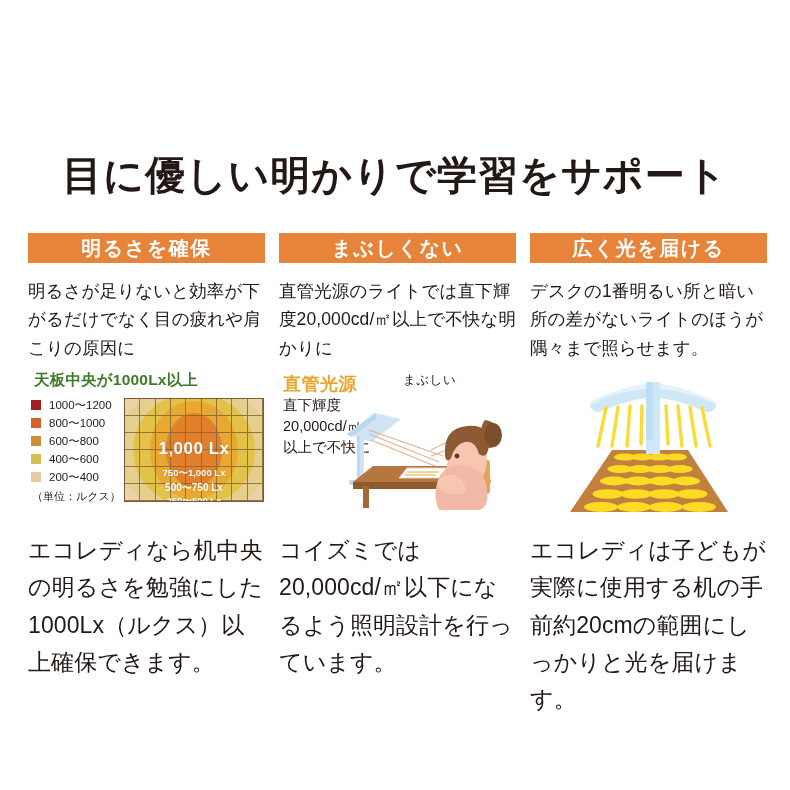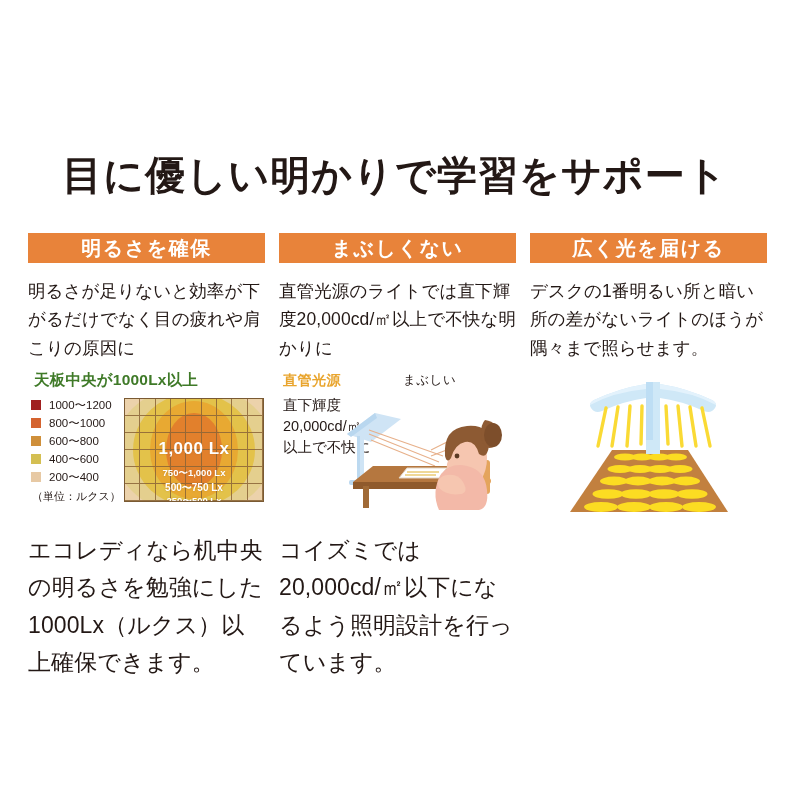--- a/index.html
+++ b/index.html
@@ -116,21 +116,21 @@
   }
   .hl-main{top:30px;font-size:17px;font-weight:700;letter-spacing:.5px;}
   .hl-a{top:58px;font-size:9.5px;font-weight:700;}
   .hl-b{top:72px;font-size:10px;font-weight:700;}
   .hl-c{top:86px;font-size:9.5px;font-weight:700;}
 
   
   .fig2{width:237px;height:142px;position:relative;}
   .f2-title{
     position:absolute;left:4px;top:2px;
-    font-size:14px;font-weight:700;color:#e9a52e;letter-spacing:.5px;
+    font-size:18px;font-weight:700;color:#e9a52e;letter-spacing:.5px;
     white-space:nowrap;
   }
   .f2-dazzle{
     position:absolute;left:124px;top:2px;
     font-size:12.5px;color:#231815;letter-spacing:.5px;white-space:nowrap;
   }
   .f2-note{
     position:absolute;left:4px;top:25px;
     font-size:14.5px;line-height:1.45;color:#231815;white-space:nowrap;
   }
@@ -381,16 +381,17 @@
               <ellipse cx="92" cy="137" rx="17" ry="5"></ellipse>
               <ellipse cx="124" cy="137" rx="17" ry="5"></ellipse>
               <ellipse cx="157" cy="137" rx="17" ry="5"></ellipse>
             </g>
 
             <rect x="104" y="70" width="14" height="14" fill="#cfe8f7"></rect>
           </svg>
         </div>
       </div>
 
+      <div class="col-tail">エコレディは子どもが実際に使用する机の手前約20cmの範囲にしっかりと光を届けます。</div>
     </div>
 
   </div>
 </div>
 
 </body></html>

